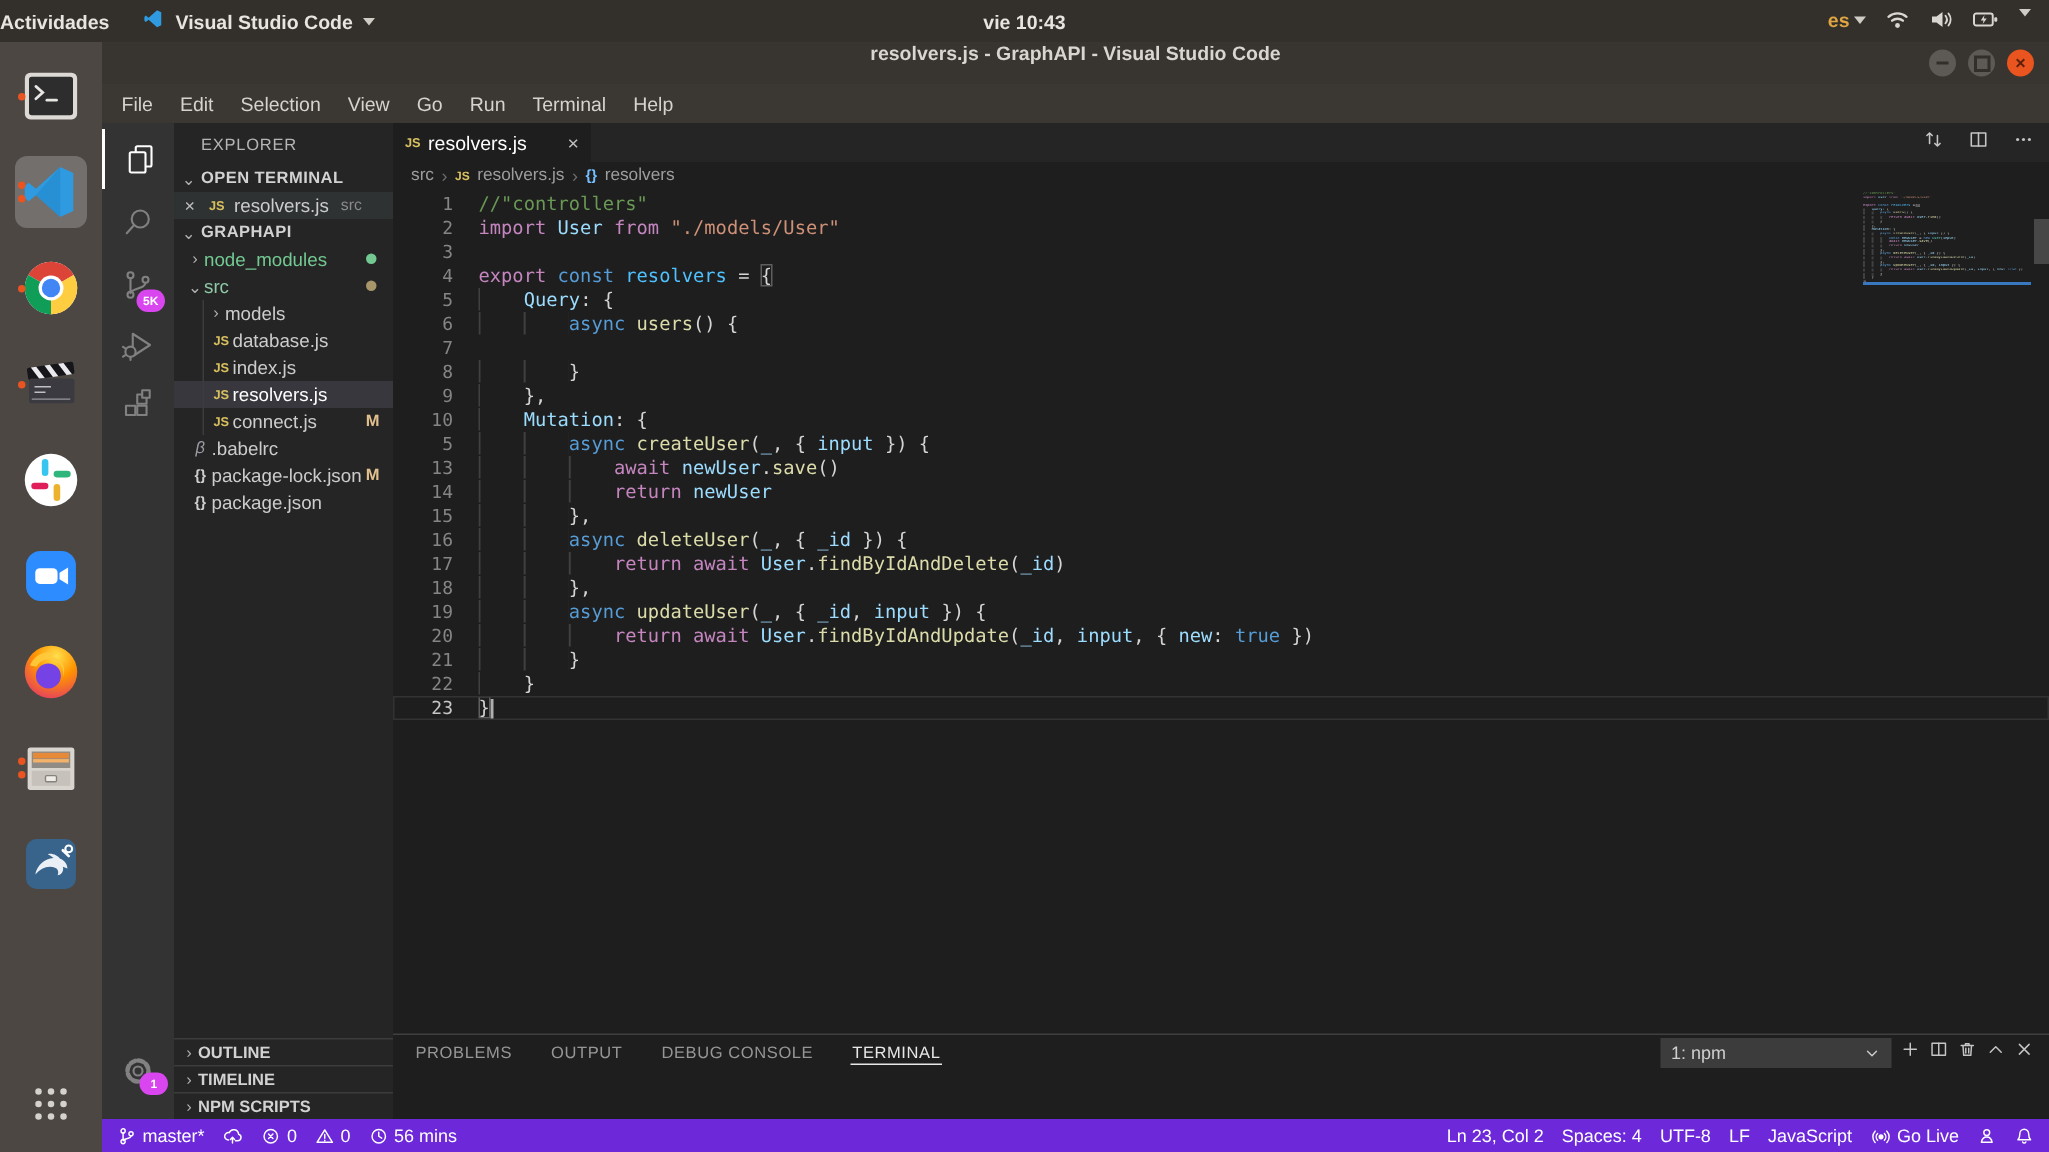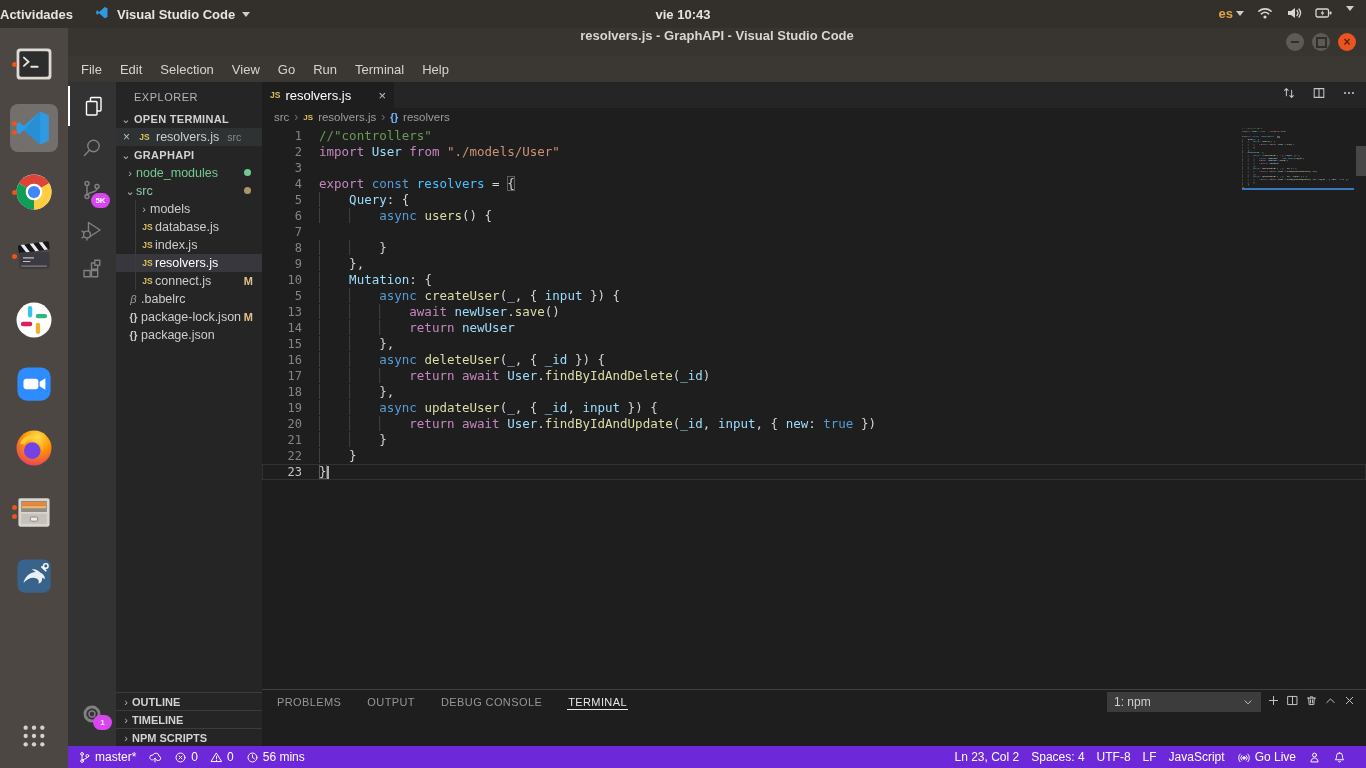--- a/index.html
+++ b/index.html
@@ -596,21 +596,21 @@
           <span class="sb-item">
             <span>
               <svg class="sicon" width="13" height="13" viewBox="0 0 16 16">
                 <circle cx="8" cy="8" r="5.5"></circle>
                 <path d="M8 4.8V8l2.4 1.6"></path>
               </svg>
             </span>
             <span>56 mins</span>
           </span>
         </div>
-      <div class="sb-group" id="status-right" style="padding-right:14px">
+      <div class="sb-group" id="status-right" style="padding-right:4px">
           <span class="sb-item">
             <span>Ln 23, Col 2</span>
           </span>
           <span class="sb-item">
             <span>Spaces: 4</span>
           </span>
           <span class="sb-item">
             <span>UTF-8</span>
           </span>
           <span class="sb-item">

